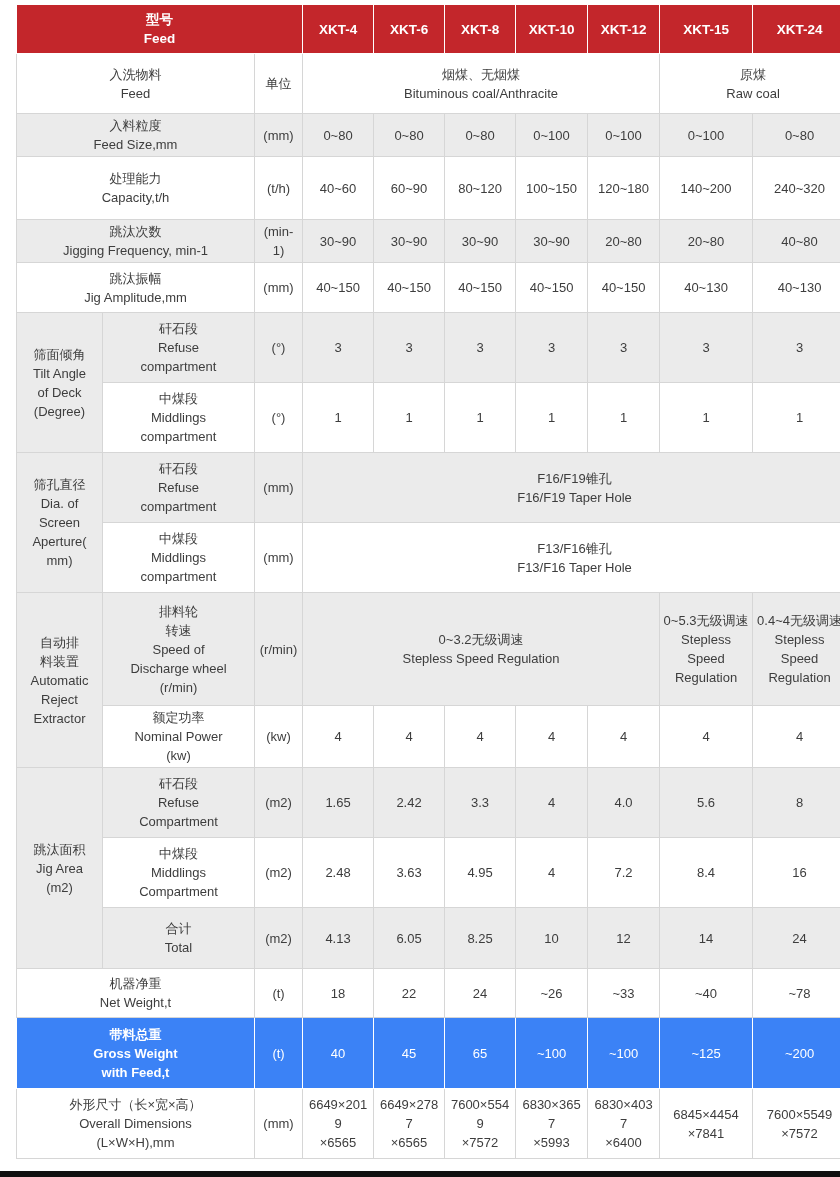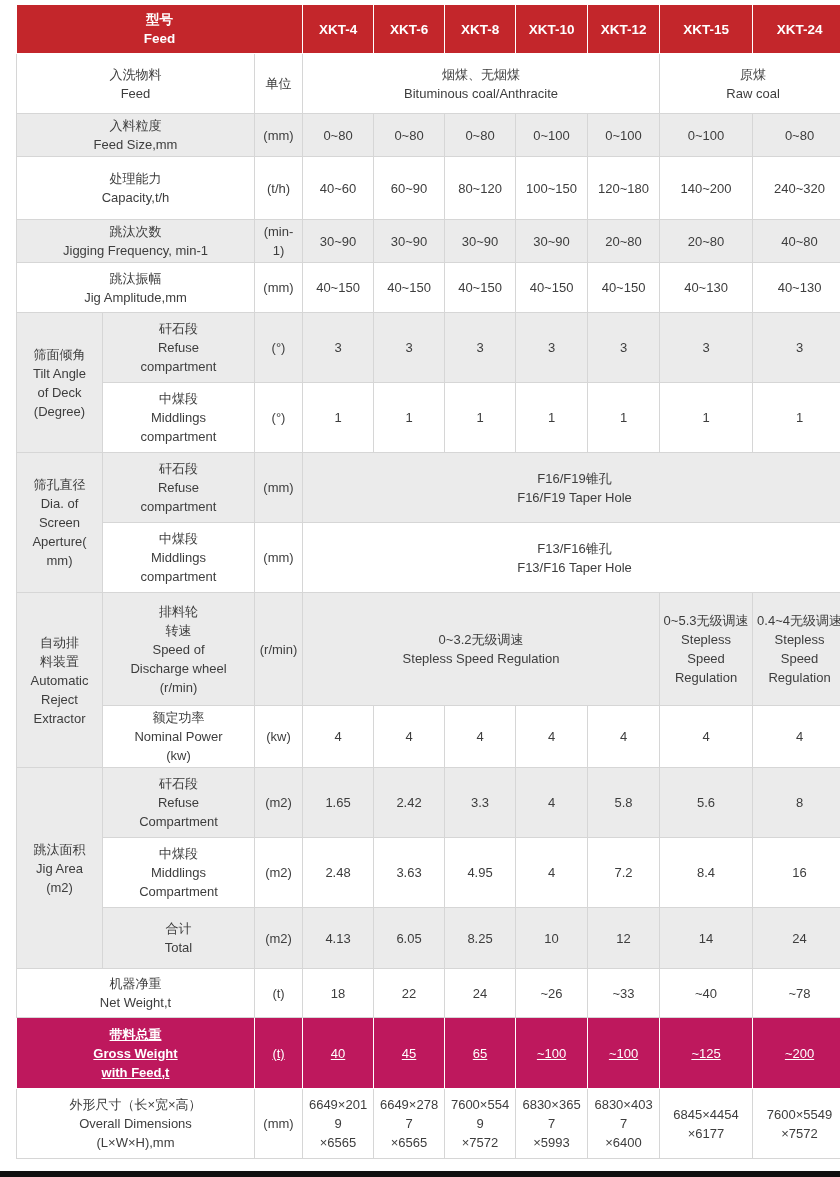--- a/index.html
+++ b/index.html
@@ -4,21 +4,21 @@
 <style>
   html,body{margin:0;padding:0;background:#ffffff;}
   .page{position:relative;width:840px;height:1177px;background:#ffffff;overflow:hidden;
         font-family:"Liberation Sans","DejaVu Sans",sans-serif;color:#3d3d3d;padding-left:10px;}
   table.spec{border-collapse:collapse;table-layout:fixed;width:830px;margin:4px 0 0 6px;
              font-size:13px;line-height:19px;}
   table.spec td{border:1px solid #d6d6d6;text-align:center;vertical-align:middle;
                 padding:2px 3px;white-space:pre-line;overflow:hidden;word-wrap:break-word;}
   td.g{background:#ebebeb;}
   tr.hdr td{background:#c3262b;color:#ffffff;font-weight:bold;border-color:#ffffff;font-size:13.5px;}
-  tr.grossr td{background:#be185d;color:#ffffff;border-color:#ffffff;text-decoration:underline;}
+  tr.grossr td{background:#3b82f6;color:#ffffff;border-color:#ffffff;}
   tr.grossr td.lbl{font-weight:bold;}
   .footer-bar{position:absolute;left:0;bottom:0;width:840px;height:6px;background:#0f0f0f;}
 </style>
 </head>
 <body>
 
 <div class="page">
   <table class="spec">
     <colgroup>
       <col style="width:86px">
@@ -204,21 +204,21 @@
 Jig Area
 (m2)</td>
       <td class="g">矸石段
 Refuse
 Compartment</td>
       <td class="g">(m2)</td>
       <td class="g">1.65</td>
       <td class="g">2.42</td>
       <td class="g">3.3</td>
       <td class="g">4</td>
-      <td class="g">5.8</td>
+      <td class="g">4.0</td>
       <td class="g">5.6</td>
       <td class="g">8</td>
     </tr>
     <tr style="height:70px">
       <td>中煤段
 Middlings
 Compartment</td>
       <td>(m2)</td>
       <td>2.48</td>
       <td>3.63</td>
@@ -277,21 +277,21 @@
 ×6565</td>
       <td>6649×2787
 ×6565</td>
       <td>7600×5549
 ×7572</td>
       <td>6830×3657
 ×5993</td>
       <td>6830×4037
 ×6400</td>
       <td>6845×4454
-×6177</td>
+×7841</td>
       <td>7600×5549
 ×7572</td>
     </tr>
   </tbody>
     </table>
 
   <div class="footer-bar"></div>
 </div>
 
 </body></html>

